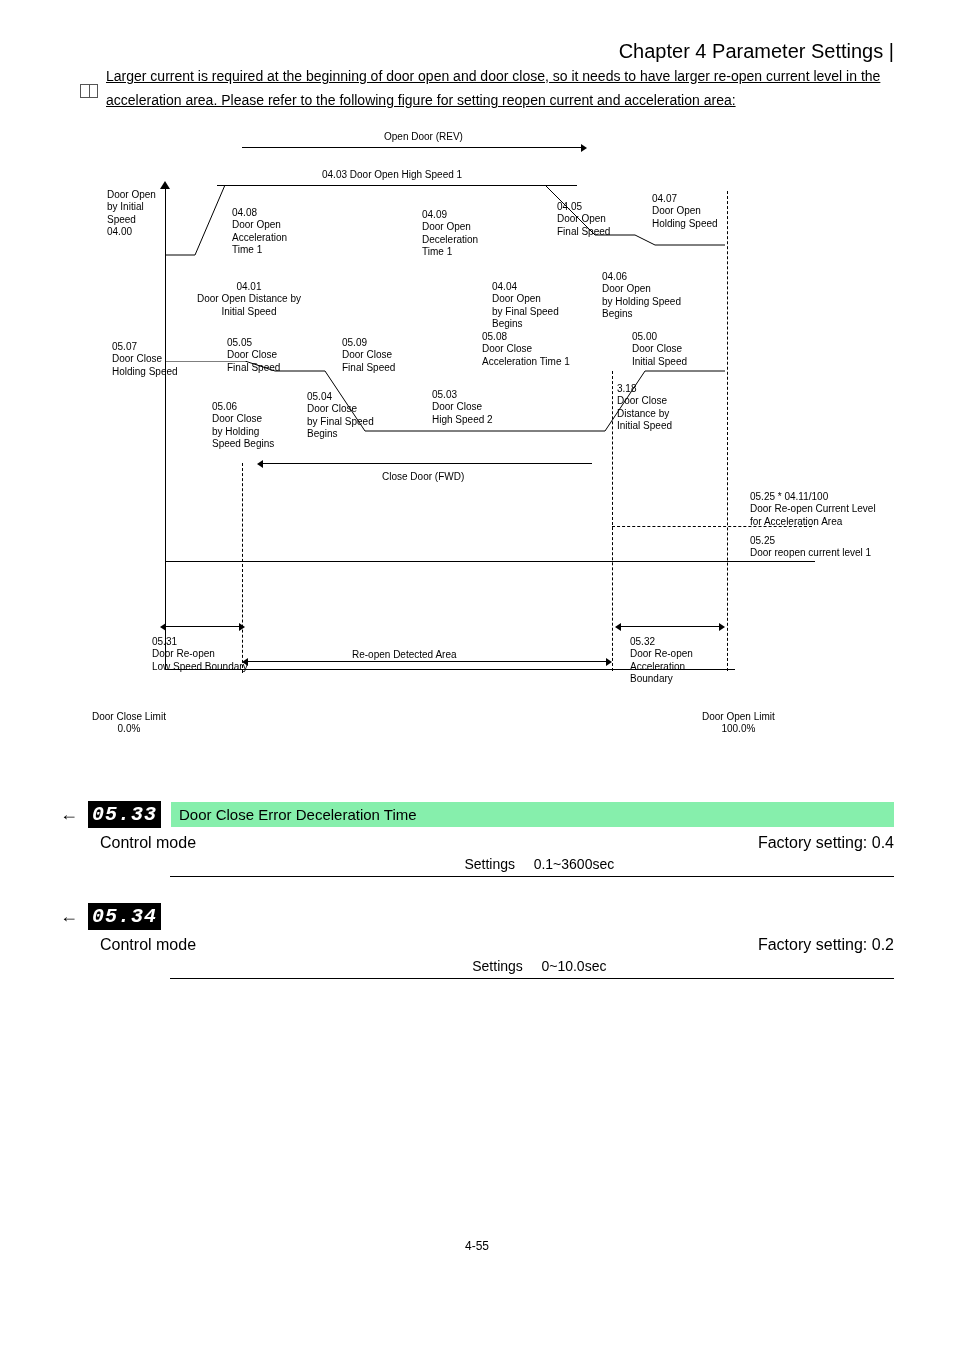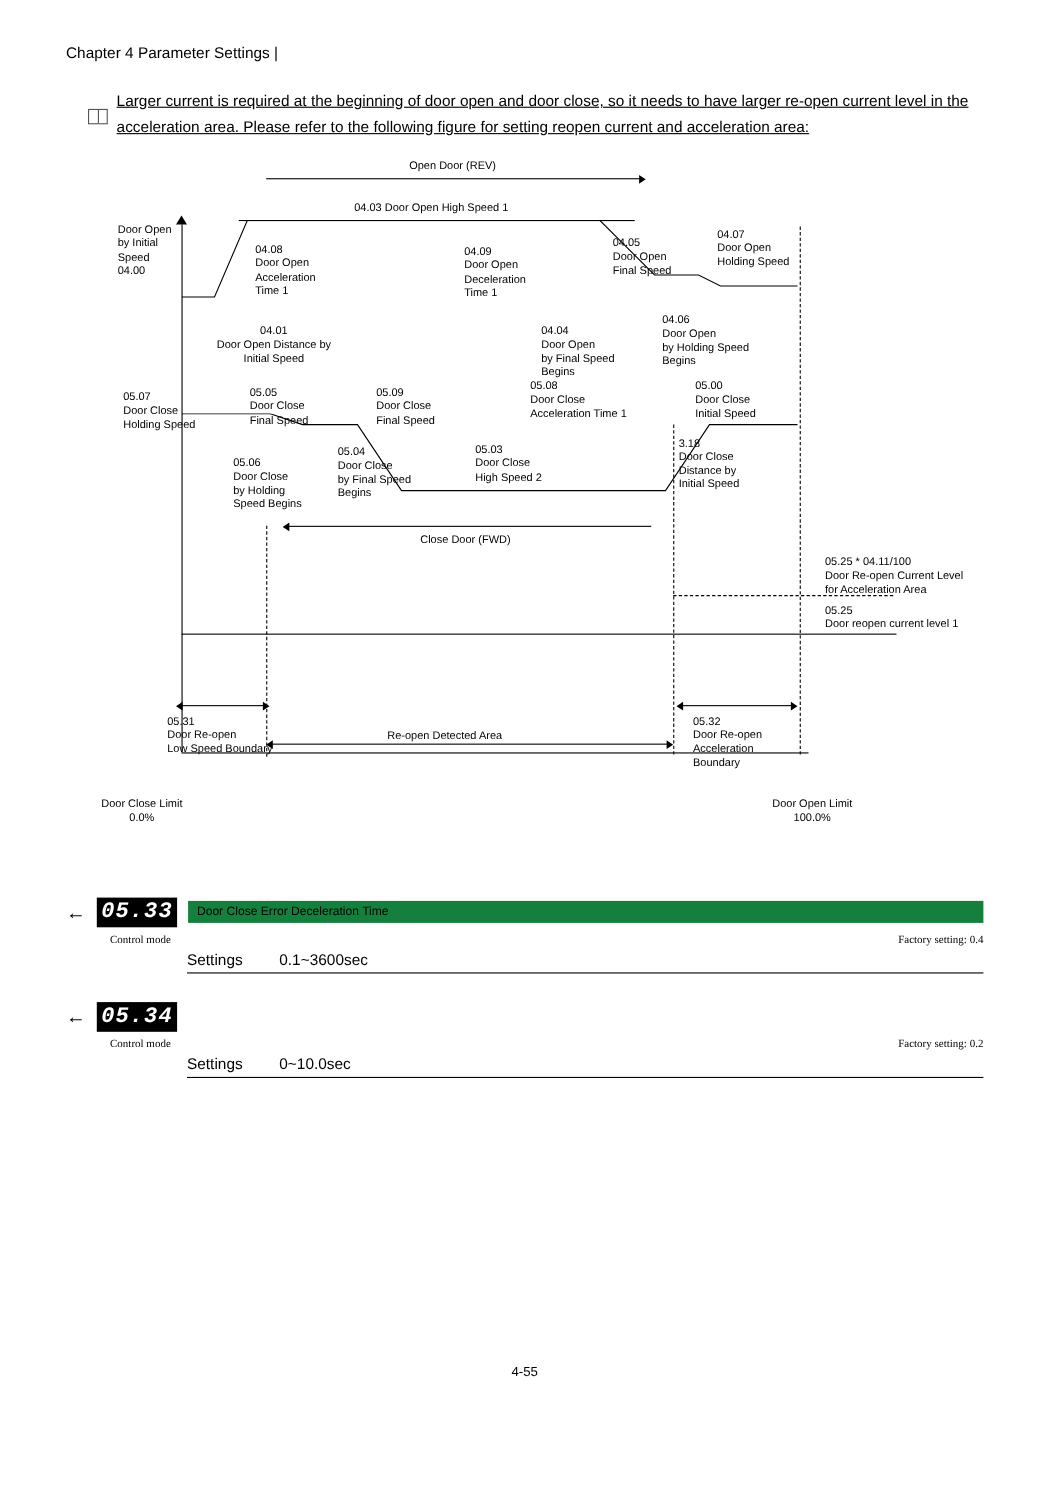--- a/index.html
+++ b/index.html
@@ -6,22 +6,23 @@
     margin: 0;
     padding: 40px 60px;
     font-family: Arial, "Helvetica Neue", sans-serif;
     font-size: 13px;
     color: #000;
     width: 954px;
     box-sizing: border-box;
     background: #fff;
   }
   .chapter-header {
-    font-size: 14px;
-    margin-bottom: 24px;
+    text-align: right;
+    font-size: 20px;
+    margin-bottom: 2px;
   }
   .body-row {
     display: flex;
     align-items: center;
     gap: 8px;
     margin-bottom: 18px;
     line-height: 1.7;
     font-size: 14px;
     padding-left: 20px;
     text-decoration: underline;
@@ -84,54 +85,54 @@
     color:#fff;
     font-family: "Courier New", monospace;
     font-size:20px;
     padding:2px 4px;
     letter-spacing:1px;
     font-weight:bold;
     font-style: italic;
   }
   .param-title-bar{
     flex:1;
-    background:#15803d;
+    background:#86efac;
     padding:4px 8px;
-    font-size:11px;
+    font-size:15px;
   }
   .param-sub{
     display:flex;
     justify-content:space-between;
-    font-size:10px;
+    font-size:16px;
     margin:6px 0 4px 40px;
-    font-family:Liberation Serif, serif;
   }
   .param-settings{
     font-size:14px;
     margin-left:110px;
     padding-bottom:4px;
     border-bottom:1px solid #000;
     margin-right:0;
+    text-align:center;
   }
   .param-settings span.lbl{ display:inline-block; width:80px;}
   .page-num{ text-align:center; margin-top:260px; font-size:12px;}
 </style>
 </head>
 <body>
 
 <div class="chapter-header">Chapter 4 Parameter Settings |</div>
 
 <div class="body-row">
   <div class="book-icon"></div>
   <div>Larger current is required at the beginning of door open and door close, so it needs to have larger re-open current level in the acceleration area. Please refer to the following figure for setting reopen current and acceleration area:</div>
 </div>
 
 <div class="diagram-wrap">
 
-  <div class="label" style="left:310px; top:0;">Open Door (REV)</div>
+  <div class="label" style="left:322px; top:0;">Open Door (REV)</div>
   <div class="arrow-line arrow-right" style="left:180px; top:16px; width:340px; height:1px;"></div>
 
   <div class="label" style="left:260px; top:38px;">04.03  Door Open High Speed 1</div>
   <div class="arrow-line" style="left:155px; top:54px; width:360px; height:1px;"></div>
 
   <div class="triangle-up" style="left:98px; top:50px;"></div>
   <div class="arrow-line" style="left:103px; top:58px; width:1px; height:480px;"></div>
 
   <div class="label" style="left:45px; top:58px; white-space:pre;">Door Open
 by Initial

